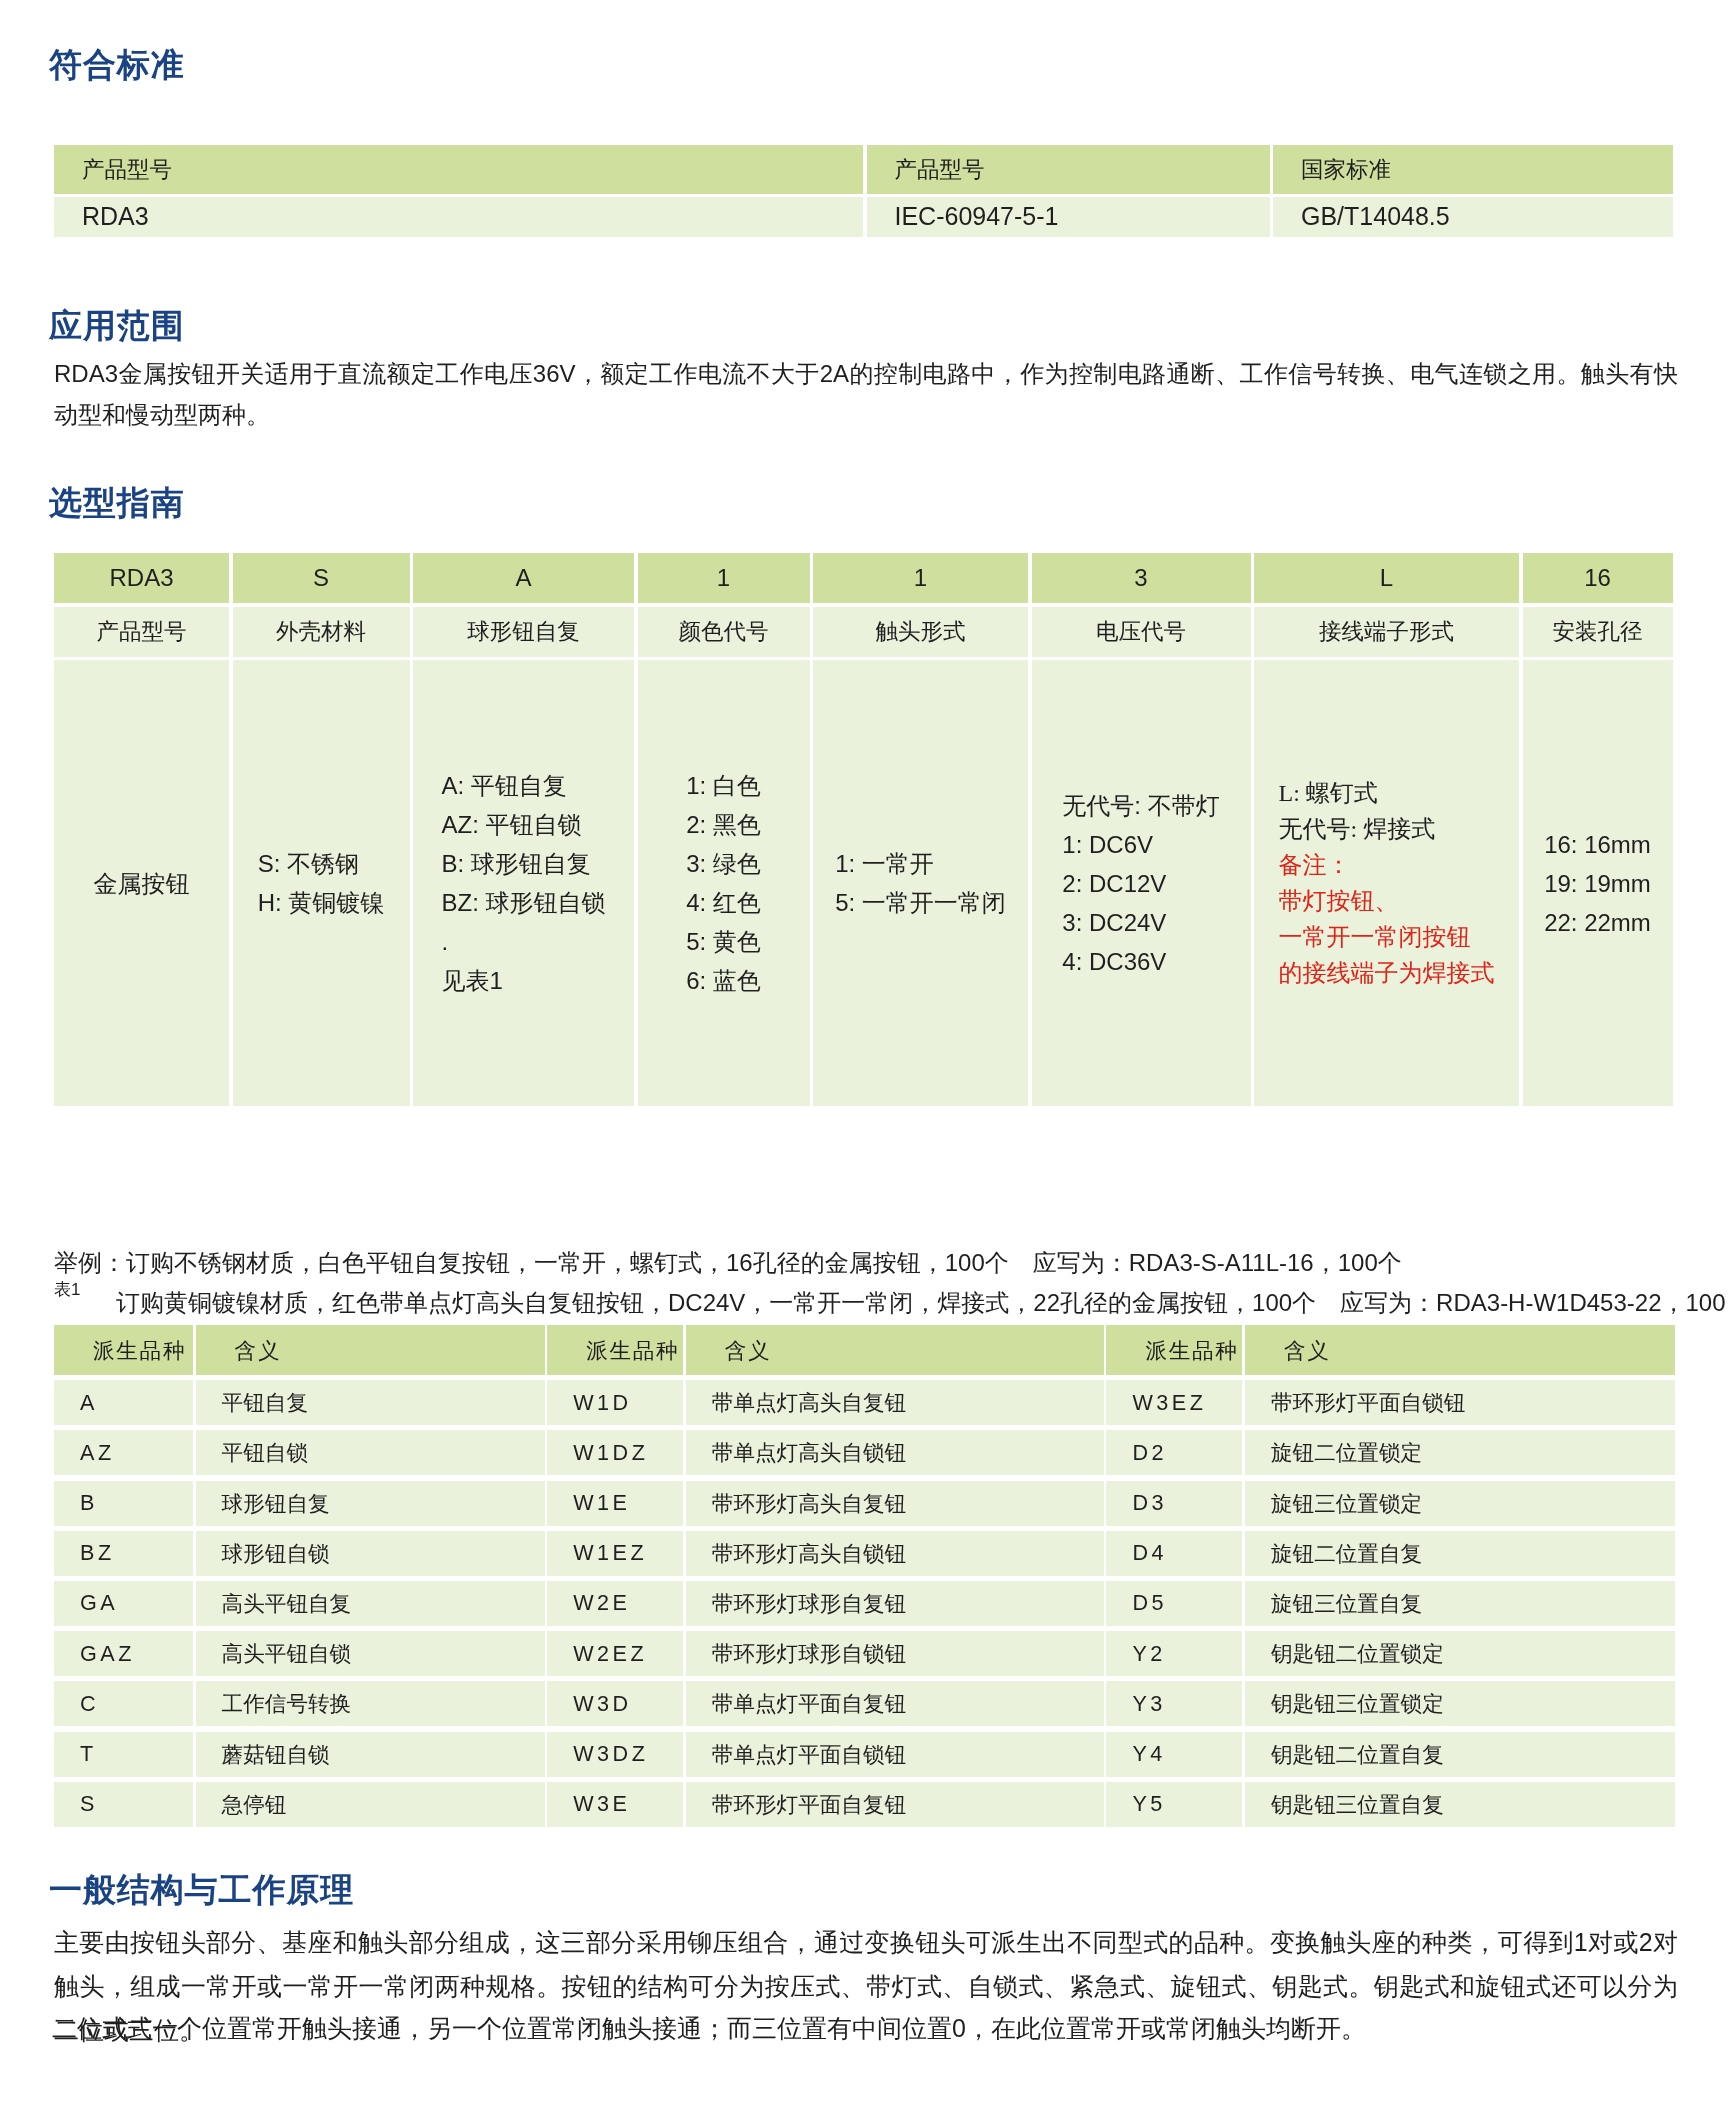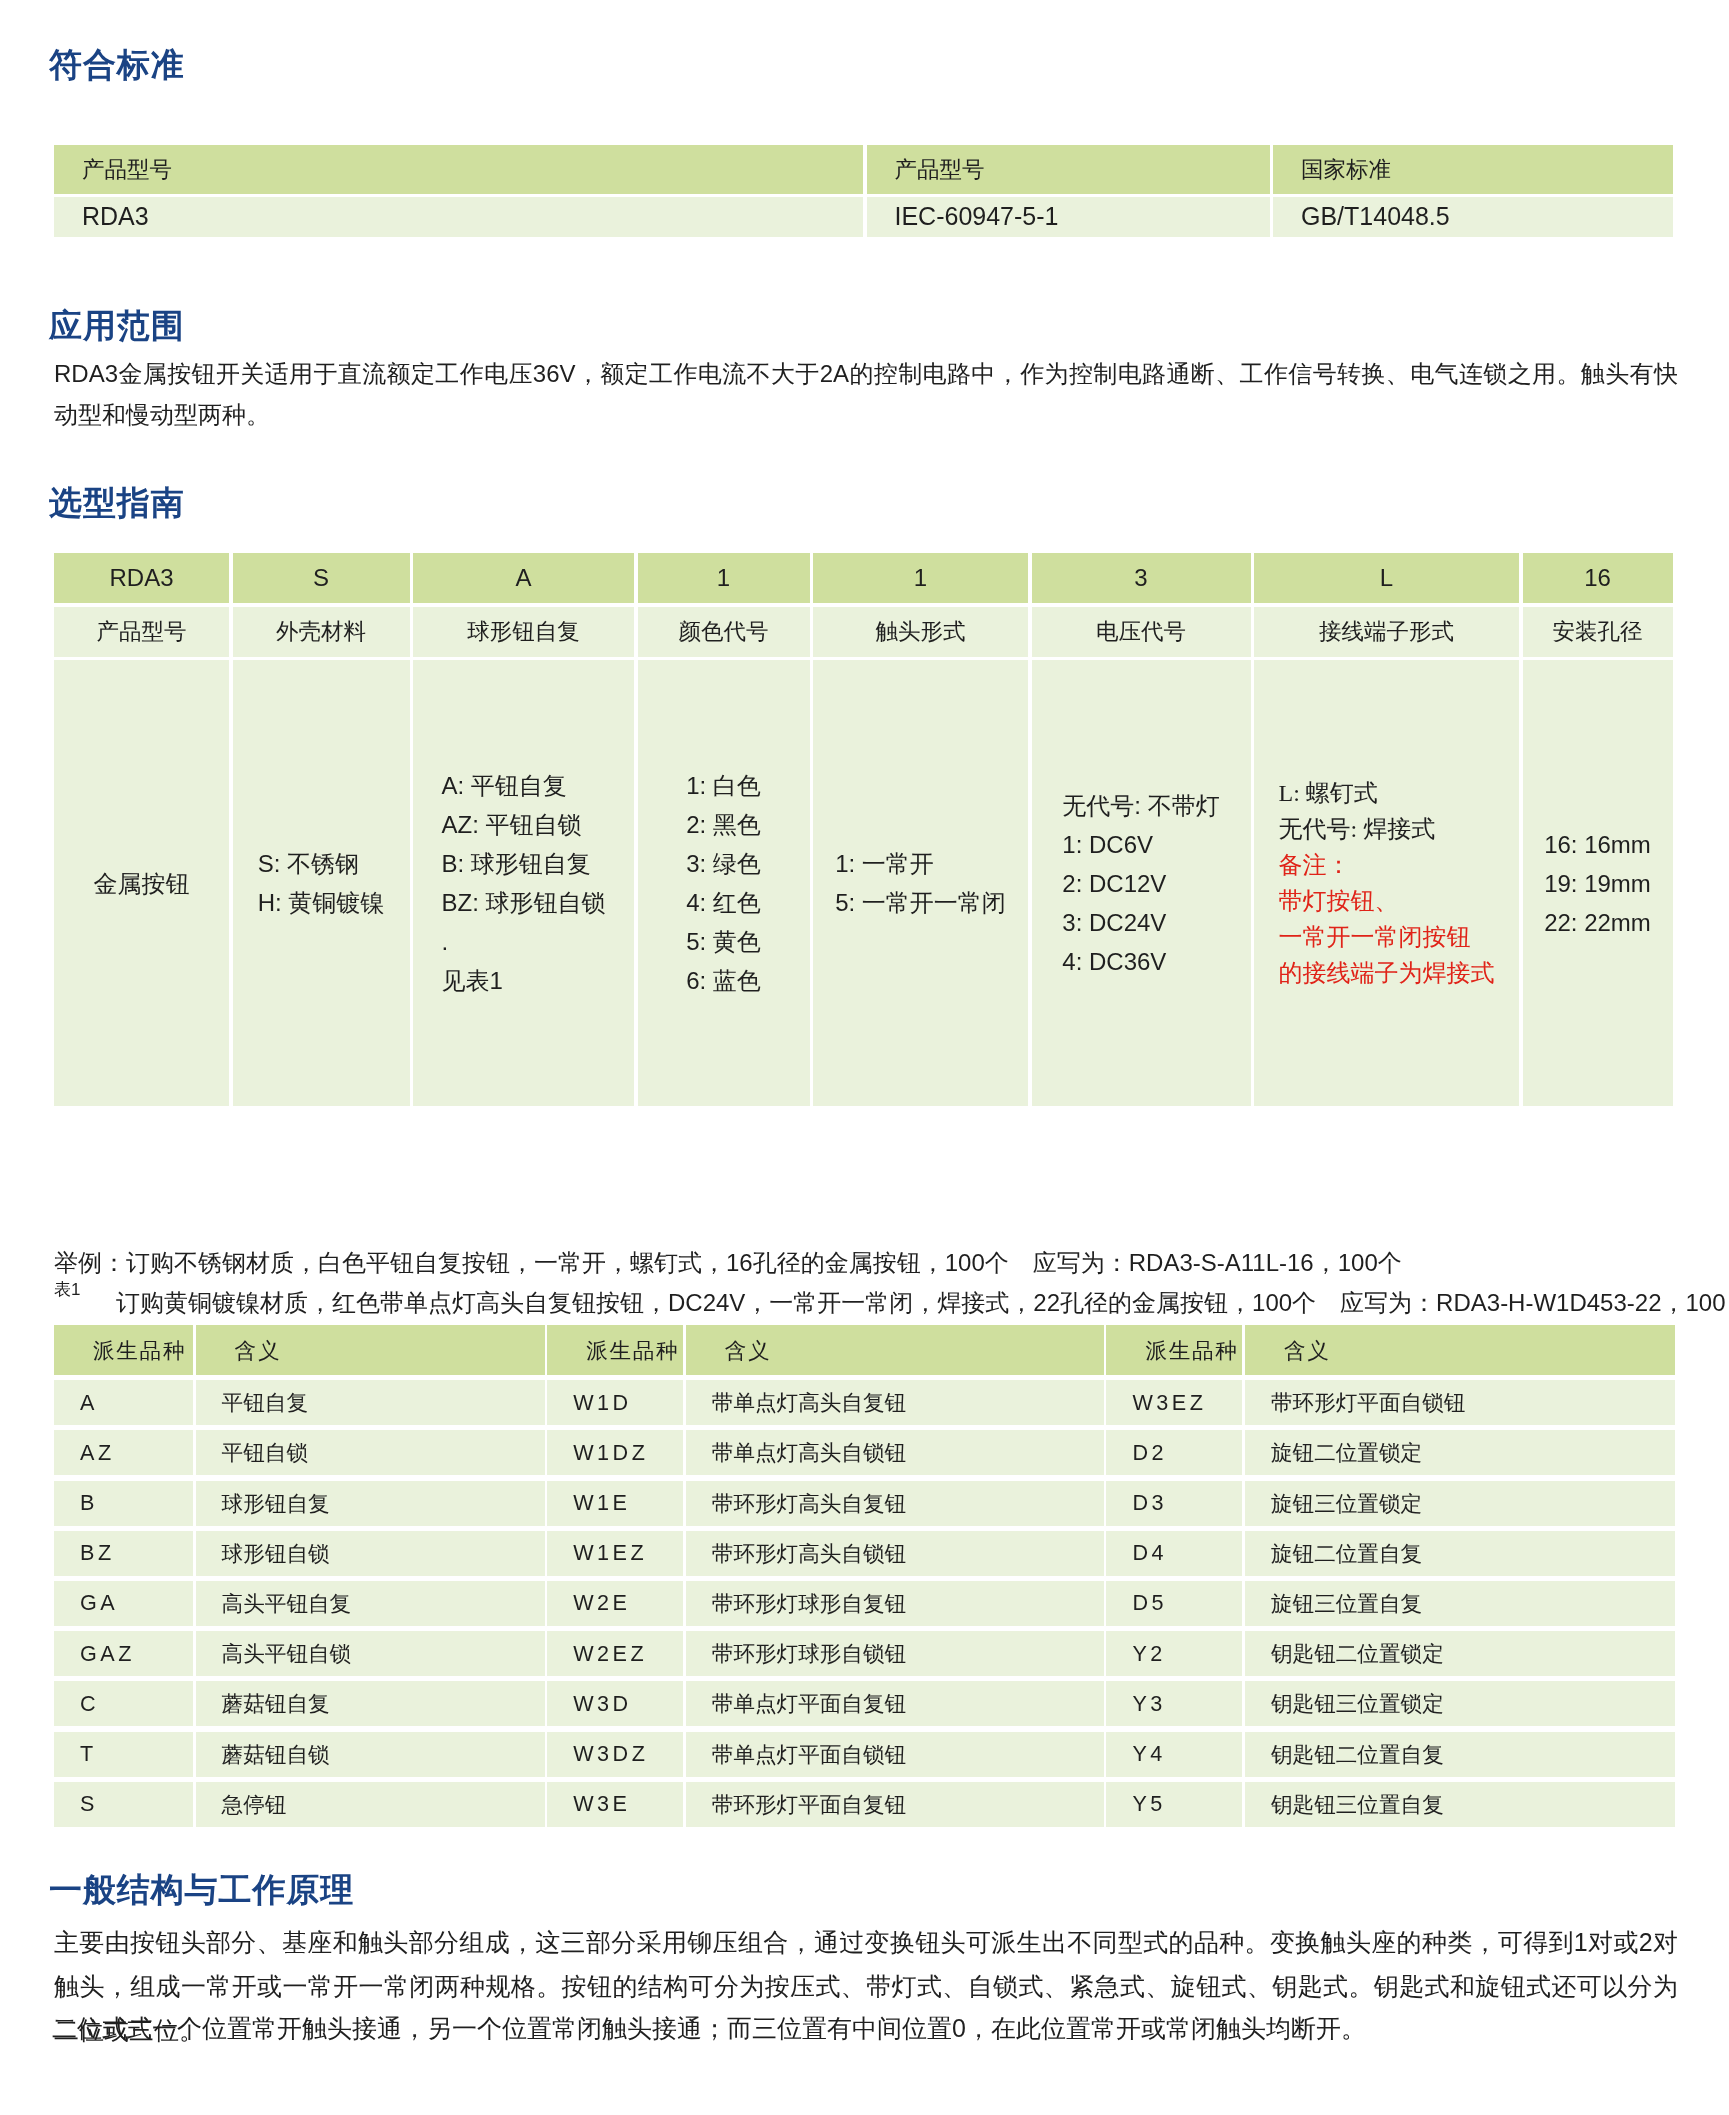--- a/index.html
+++ b/index.html
@@ -209,21 +209,21 @@
     <div class="t1-cell">带环形灯球形自复钮</div>
     <div class="t1-cell t1-code">D5</div>
     <div class="t1-cell">旋钮三位置自复</div>
     <div class="t1-cell t1-code">GAZ</div>
     <div class="t1-cell">高头平钮自锁</div>
     <div class="t1-cell t1-code">W2EZ</div>
     <div class="t1-cell">带环形灯球形自锁钮</div>
     <div class="t1-cell t1-code">Y2</div>
     <div class="t1-cell">钥匙钮二位置锁定</div>
     <div class="t1-cell t1-code">C</div>
-    <div class="t1-cell">蘑菇钮自复</div>
+    <div class="t1-cell">工作信号转换</div>
     <div class="t1-cell t1-code">W3D</div>
     <div class="t1-cell">带单点灯平面自复钮</div>
     <div class="t1-cell t1-code">Y3</div>
     <div class="t1-cell">钥匙钮三位置锁定</div>
     <div class="t1-cell t1-code">T</div>
     <div class="t1-cell">蘑菇钮自锁</div>
     <div class="t1-cell t1-code">W3DZ</div>
     <div class="t1-cell">带单点灯平面自锁钮</div>
     <div class="t1-cell t1-code">Y4</div>
     <div class="t1-cell">钥匙钮二位置自复</div>

